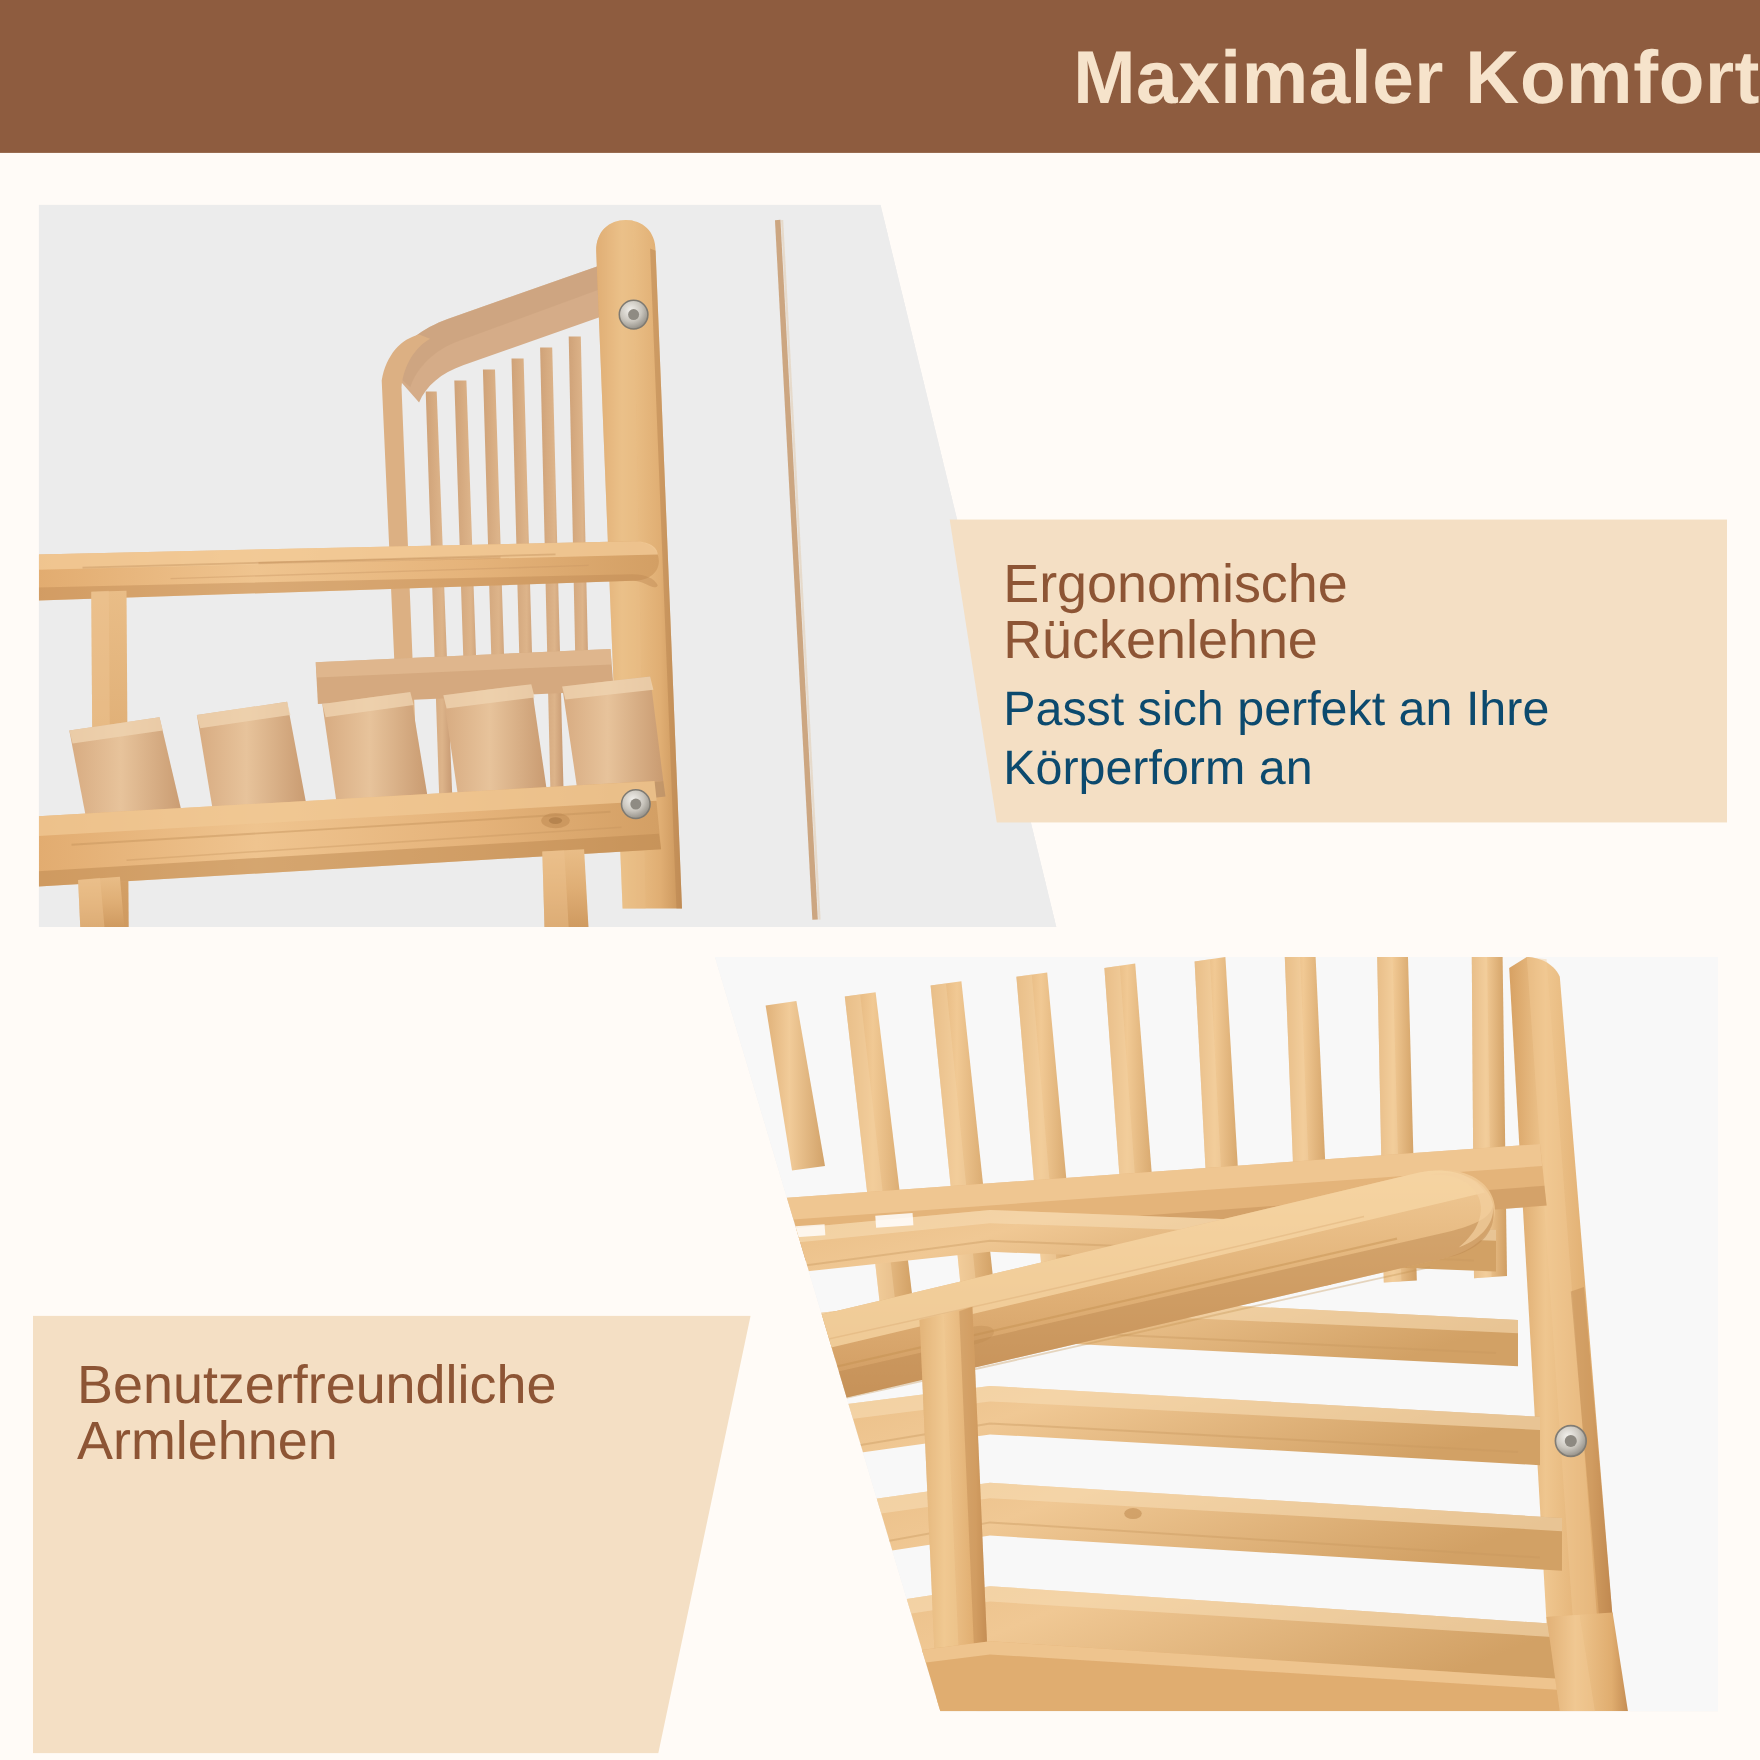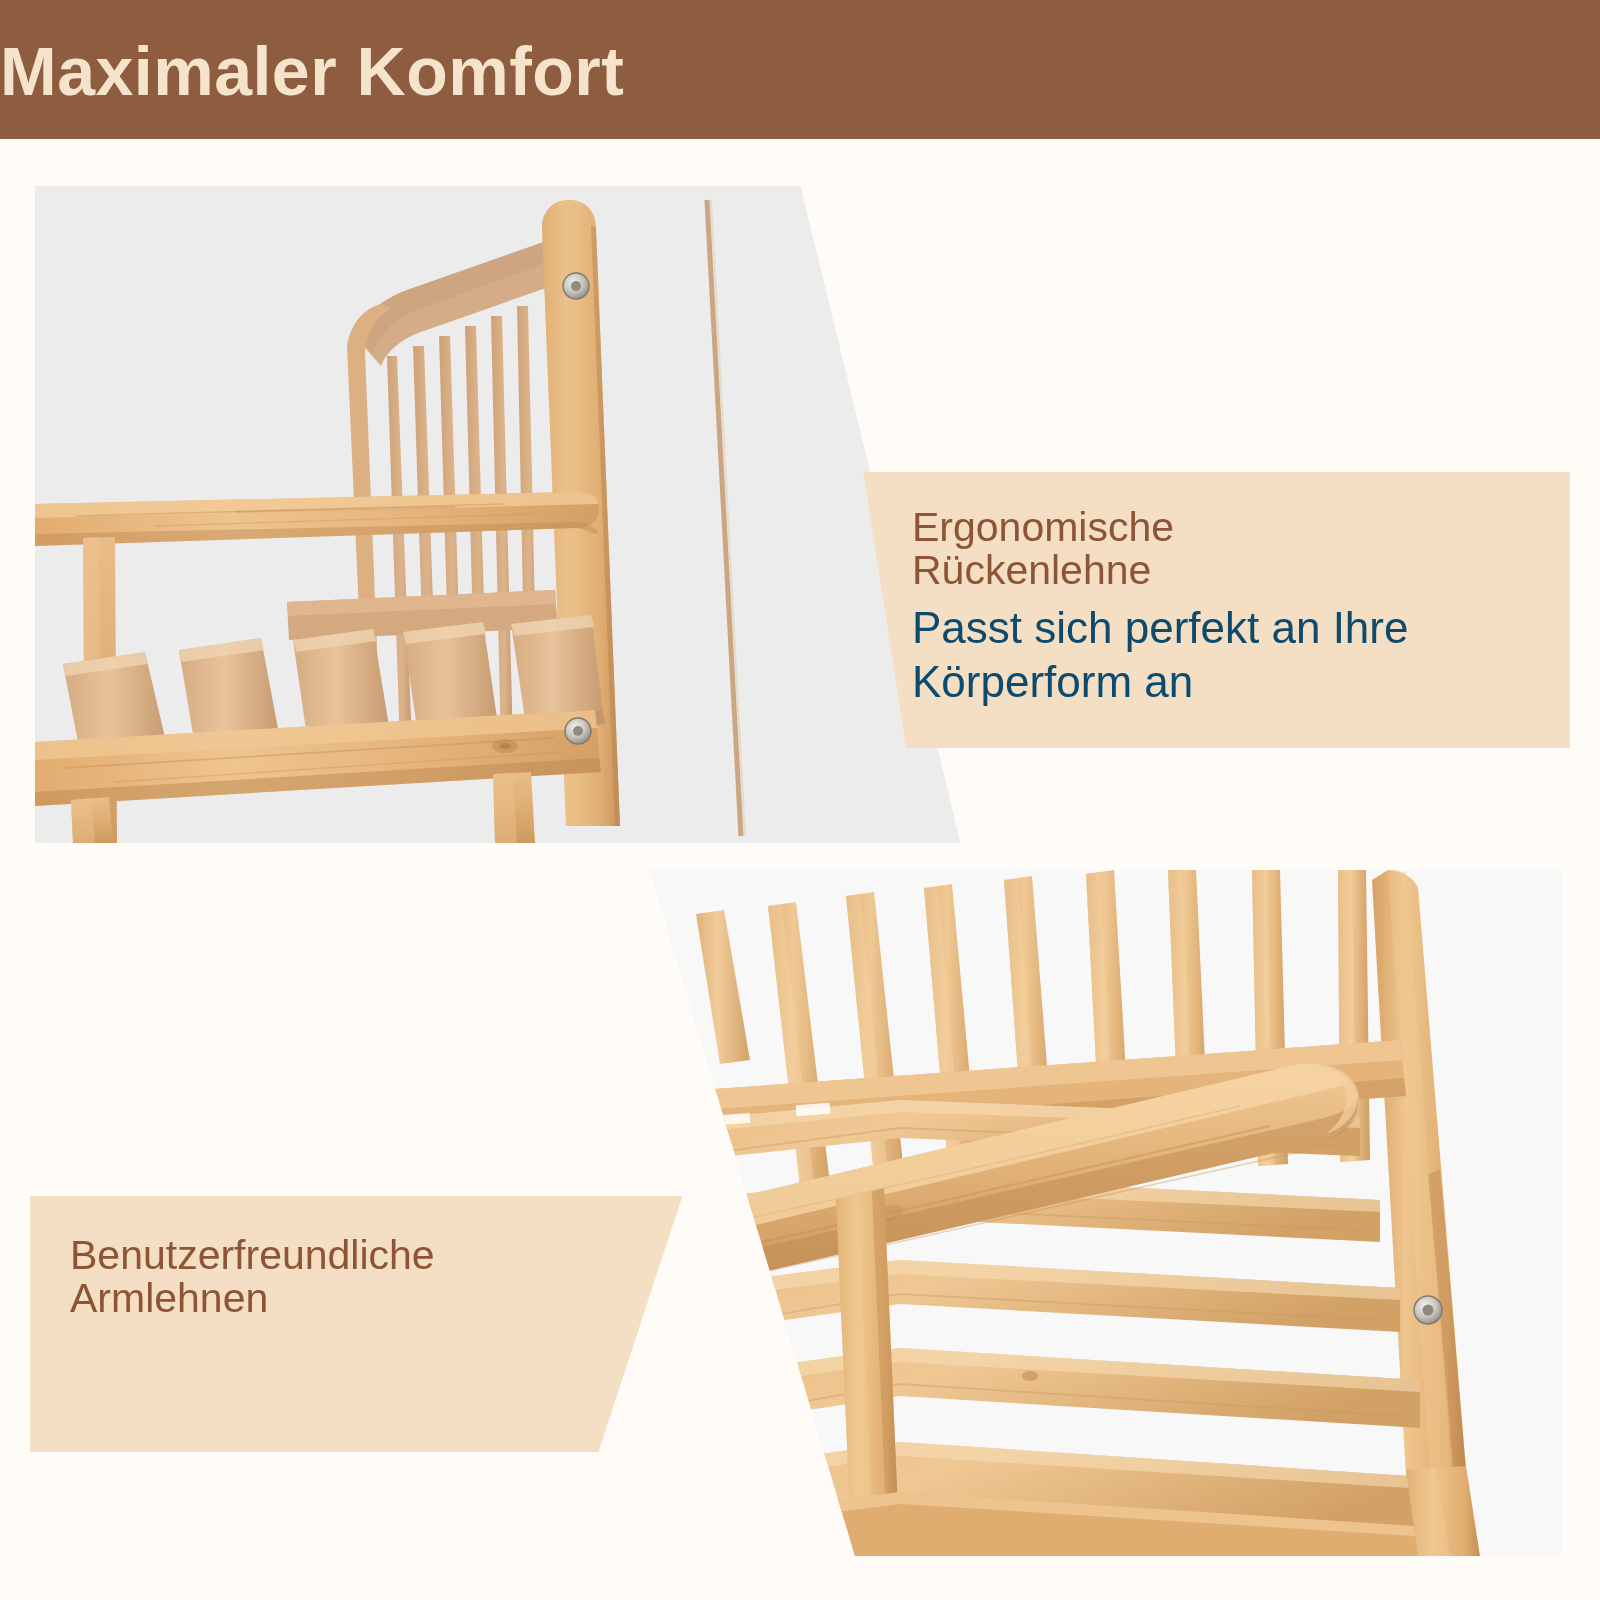--- a/index.html
+++ b/index.html
@@ -8,21 +8,21 @@
     background:#fffbf7;
     font-family:"Liberation Sans", sans-serif;
     overflow:hidden;position:relative;
   }
   .page{position:absolute;inset:0;}
 
   
   .header-bar{
     position:absolute;left:0;top:0;width:1600px;height:139px;
     background:#8e5c3f;
-    display:flex;align-items:center;justify-content:flex-start;
+    display:flex;align-items:center;justify-content:flex-end;
   }
   .header-title{
     color:#f6e3cb;
     font-size:68px;font-weight:bold;
     letter-spacing:0.5px;
     line-height:1;
     margin-top:2px;
   }
 
   
@@ -46,27 +46,27 @@
     position:absolute;
     background:#f4dfc4;
     box-sizing:border-box;
   }
   .callout-right{
     left:790px;top:472px;width:780px;height:276px;
     clip-path:polygon(9.4% 0, 100% 0, 100% 100%, 14.9% 100%);
     padding:34px 40px 0 122px;
   }
   .callout-left{
-    left:30px;top:1196px;width:700px;height:256px;
+    left:30px;top:1196px;width:700px;height:398px;
     clip-path:polygon(0 0, 93.2% 0, 81.2% 100%, 0 100%);
     padding:38px 120px 0 40px;
   }
   .callout-heading{
     color:#8d5535;
-    font-size:41px;
+    font-size:49px;
     font-weight:normal;
     line-height:1.04;
     margin:0 0 10px 0;
     white-space:pre-line;
   }
   .callout-body{
     color:#0c4a6e;
     font-size:44px;
     font-weight:normal;
     line-height:1.22;

